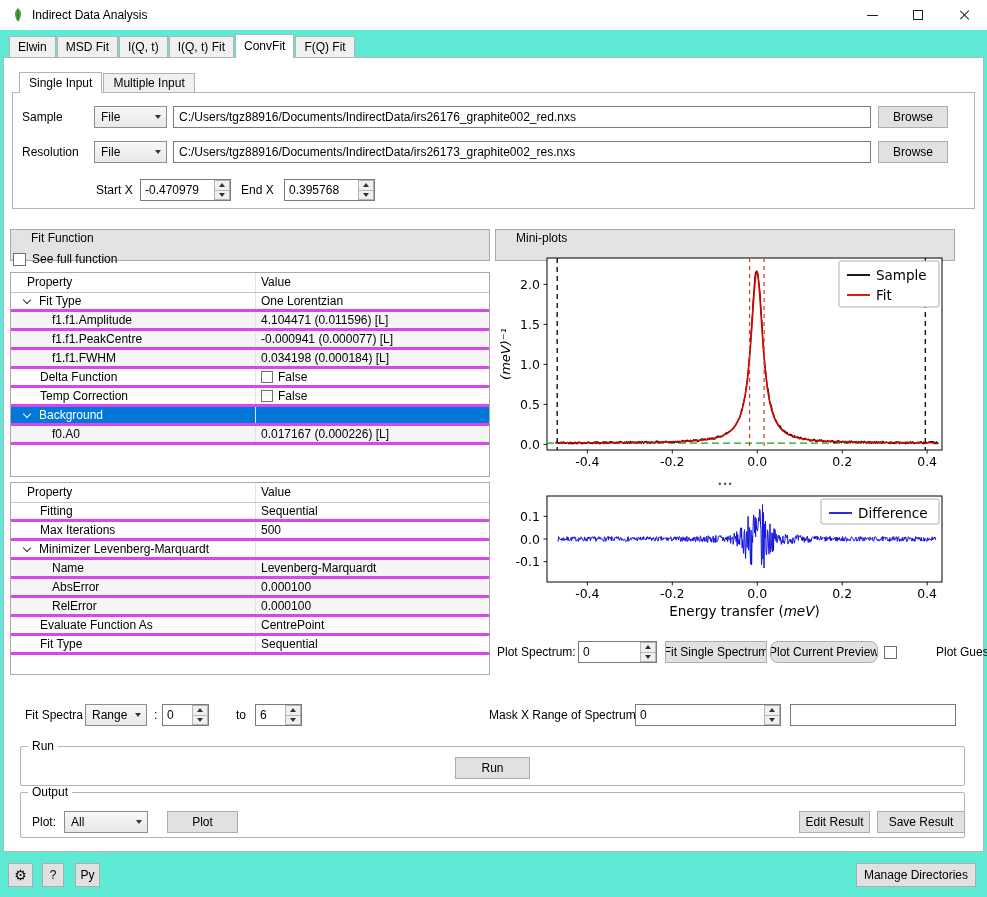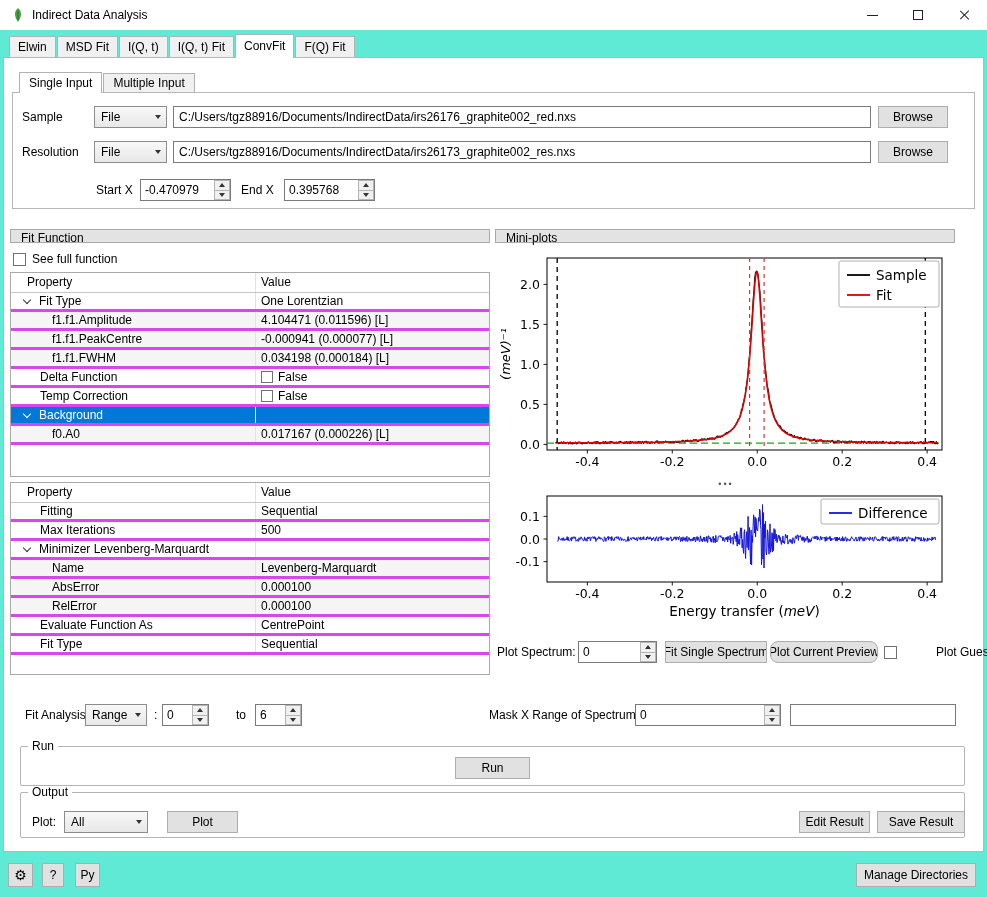--- a/index.html
+++ b/index.html
@@ -37,21 +37,21 @@
   .tri-down{width:0;height:0;border-left:3.5px solid transparent;border-right:3.5px solid transparent;border-top:4px solid #333;display:inline-block;}
   .tri-up{width:0;height:0;border-left:3.5px solid transparent;border-right:3.5px solid transparent;border-bottom:4px solid #333;display:inline-block;}
   .spinbox{position:absolute;height:22px;background:#fff;border:1px solid #7a7a7a;display:flex;z-index:4;}
   .spin-val{flex:1;padding:0 4px;line-height:20px;overflow:hidden;white-space:nowrap;}
   .spin-btns{width:16px;display:flex;flex-direction:column;}
   .spin-btn{flex:1;background:#f0f0f0;border:1px solid #b5b5b5;display:flex;align-items:center;justify-content:center;}
   .spin-btn + .spin-btn{border-top:none;}
   .chk{width:13px;height:13px;background:#fff;border:1px solid #707070;display:inline-block;flex:none;}
   .chkrow{position:absolute;display:flex;align-items:center;gap:6px;height:22px;z-index:4;white-space:nowrap;}
 
-  .group-header{position:absolute;height:14px;line-height:16px;background:#e3e3e3;border:1px solid #a9a9a9;padding-left:10px;z-index:3;}
+  .group-header{position:absolute;height:32px;line-height:16px;background:#e3e3e3;border:1px solid #a9a9a9;padding-left:20px;z-index:3;}
   .groupbox{position:absolute;border:1px solid #b4b4b4;border-radius:2px;z-index:3;}
   .group-label{position:absolute;background:#fff;padding:0 4px;line-height:13px;z-index:4;}
 
   
   .ptable{position:absolute;background:#fff;border:1px solid #aaa;overflow:hidden;z-index:3;}
   .pt-row{display:flex;height:19px;line-height:18px;border-bottom:3px solid #d946ef;background:#fff;}
   .pt-head{height:20px;line-height:19px;border-bottom:1px solid #c6c6c6;}
   .pt-head .pt-prop{padding-left:16px;}
   .pt-prop{width:245px;border-right:1px solid #e2e2e2;padding-left:4px;display:flex;align-items:center;overflow:hidden;white-space:nowrap;}
   .pt-val{flex:1;padding-left:5px;display:flex;align-items:center;gap:5px;overflow:hidden;white-space:nowrap;}
@@ -374,21 +374,21 @@
         </span>
       </span>
   </div>
   <button class="btn" style="left:665px;top:641px;width:102px;">Fit Single Spectrum</button>
   <button class="btn" style="left:770px;top:641px;width:108px;border-radius:8px;">Plot Current Preview</button>
   <div class="chkrow" style="left:884px;top:641px;gap:39px;">
     <span class="chk"></span>
     <span>Plot Guess</span>
   </div>
 
-  <span class="lbl" style="left:25px;top:704px;">Fit Analysis</span>
+  <span class="lbl" style="left:25px;top:704px;">Fit Spectra</span>
   <div class="combo" style="left:85px;top:704px;width:62px;">
     <span class="combo-label">Range</span>
     <span class="combo-btn">
         <i class="tri-down"></i>
       </span>
   </div>
   <span class="lbl" style="left:154px;top:704px;">:</span>
   <div class="spinbox" style="left:162px;top:704px;width:47px;">
     <span class="spin-val">0</span>
     <span class="spin-btns">

